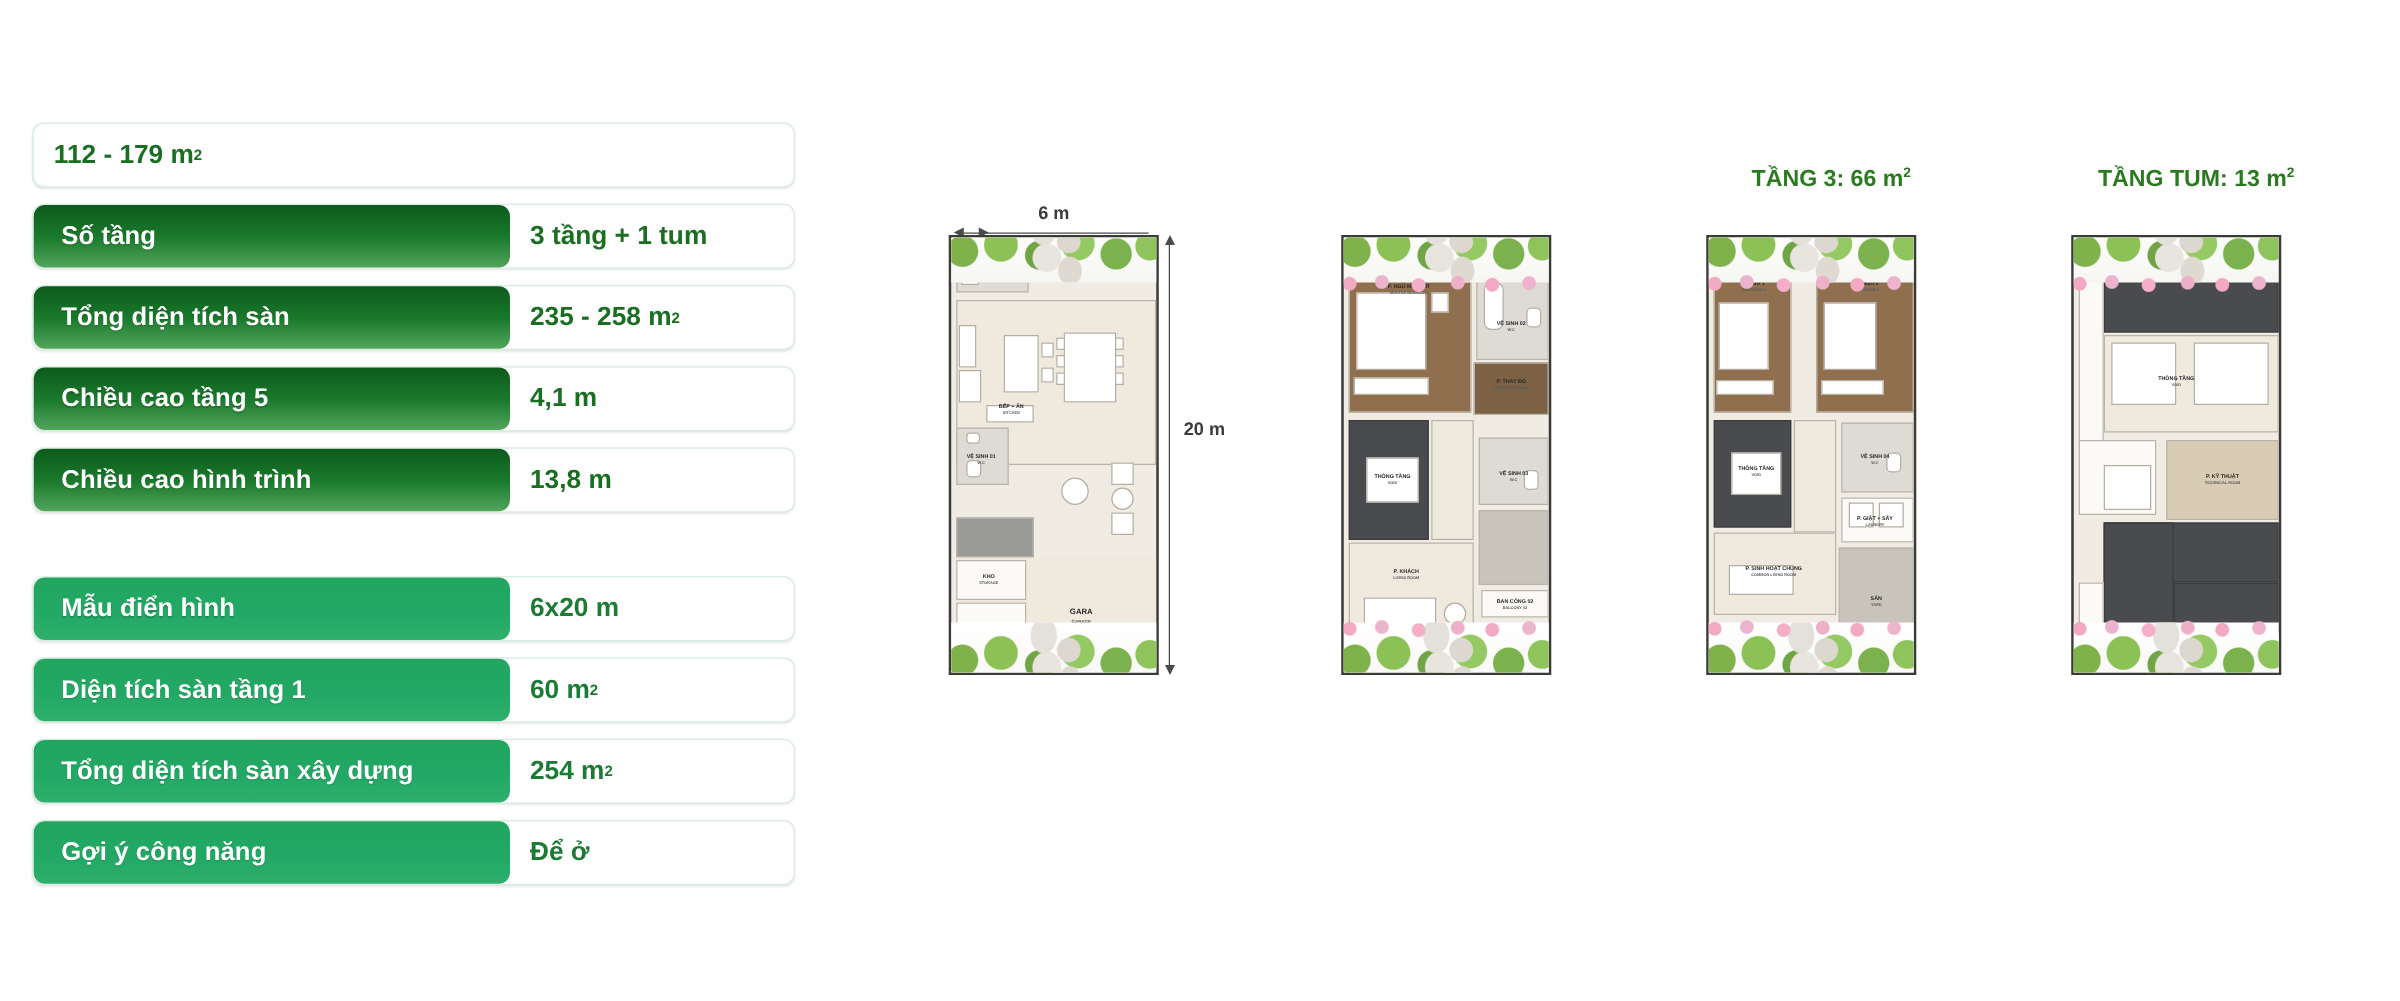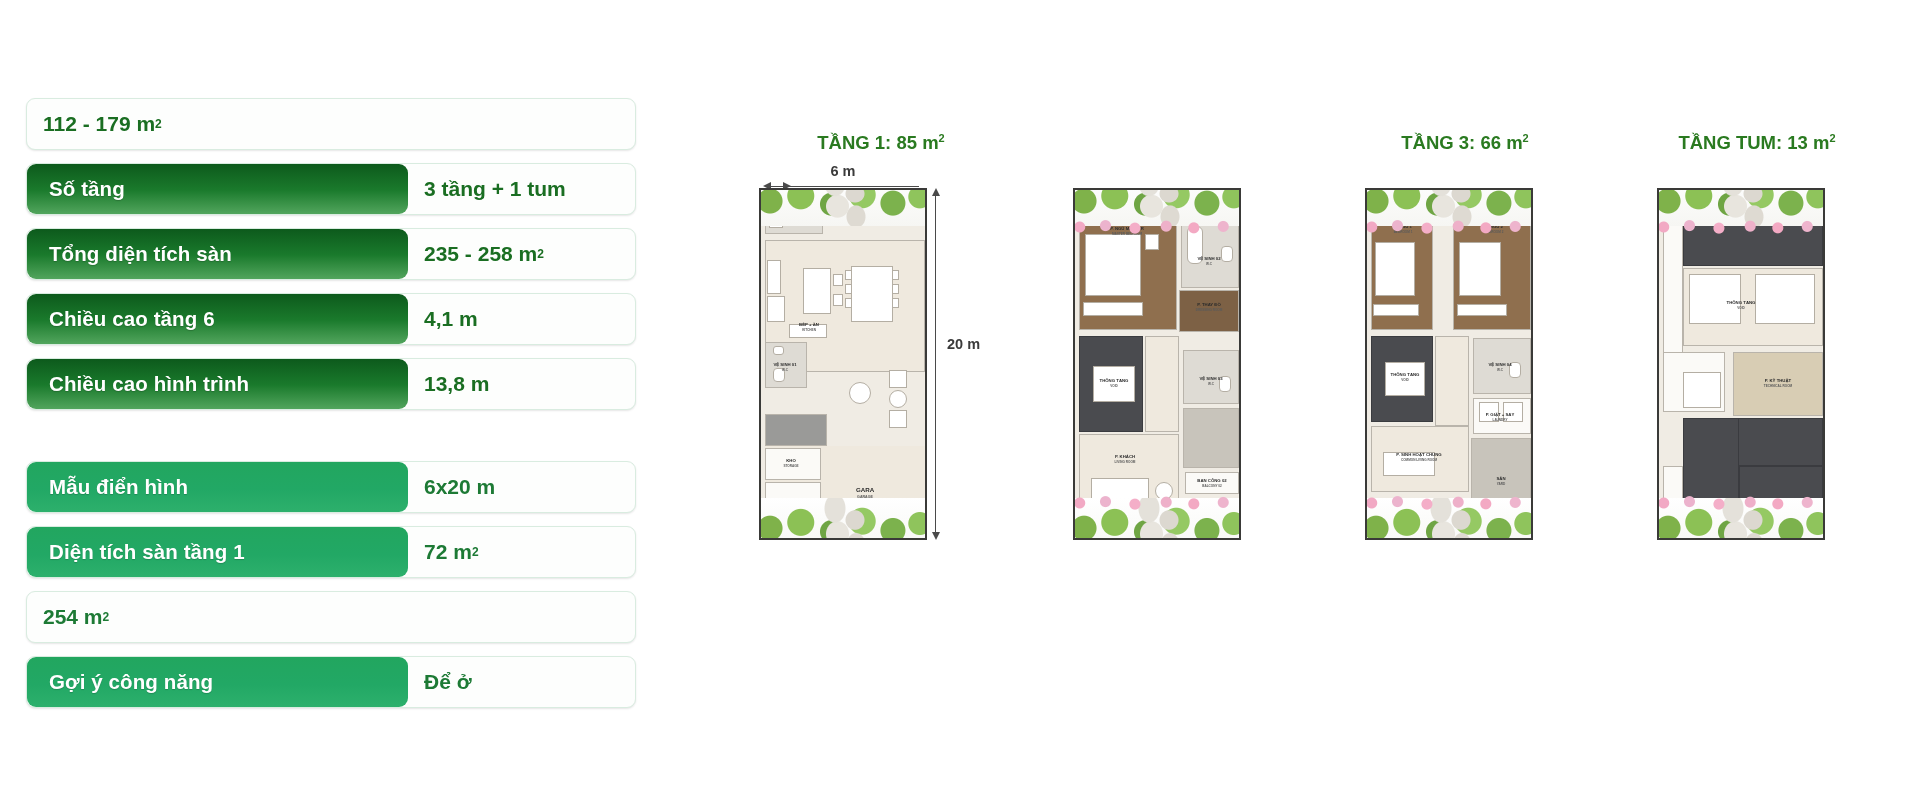--- a/index.html
+++ b/index.html
@@ -212,21 +212,21 @@
           </div>
       </div>
       <div class="spec-row">
         <div class="spec-label">Tổng diện tích sàn</div>
         <div class="spec-value">
             <span>235 - 258 m</span>
             <sup>2</sup>
           </div>
       </div>
       <div class="spec-row">
-        <div class="spec-label">Chiều cao tầng 6</div>
+        <div class="spec-label">Chiều cao tầng 5</div>
         <div class="spec-value">
             <span>4,1 m</span>
             <sup></sup>
           </div>
       </div>
       <div class="spec-row">
         <div class="spec-label">Chiều cao hình trình</div>
         <div class="spec-value">
             <span>13,8 m</span>
             <sup></sup>
@@ -238,45 +238,45 @@
       <div class="spec-row">
         <div class="spec-label">Mẫu điển hình</div>
         <div class="spec-value">
             <span>6x20 m</span>
             <sup></sup>
           </div>
       </div>
       <div class="spec-row">
         <div class="spec-label">Diện tích sàn tầng 1</div>
         <div class="spec-value">
-            <span>72 m</span>
+            <span>60 m</span>
             <sup>2</sup>
           </div>
       </div>
       <div class="spec-row">
+        <div class="spec-label">Tổng diện tích sàn xây dựng</div>
         <div class="spec-value">
             <span>254 m</span>
             <sup>2</sup>
           </div>
       </div>
       <div class="spec-row">
         <div class="spec-label">Gợi ý công năng</div>
         <div class="spec-value">
             <span>Để ở</span>
             <sup></sup>
           </div>
       </div>
     </div>
   </div>
 
 
   <div class="plans">
 
     <div class="plan-col">
-      <div class="plan-caption"><span>TẦNG 1: 85 m</span><sup>2</sup></div>
 
       <div class="dim-top">
         <div class="dim-text">6 m</div>
         <div class="dim-line"></div>
         <div class="arr-l"></div>
         <div class="arr-r"></div>
       </div>
 
       <div class="dim-right">
         <div class="dim-vline"></div>

